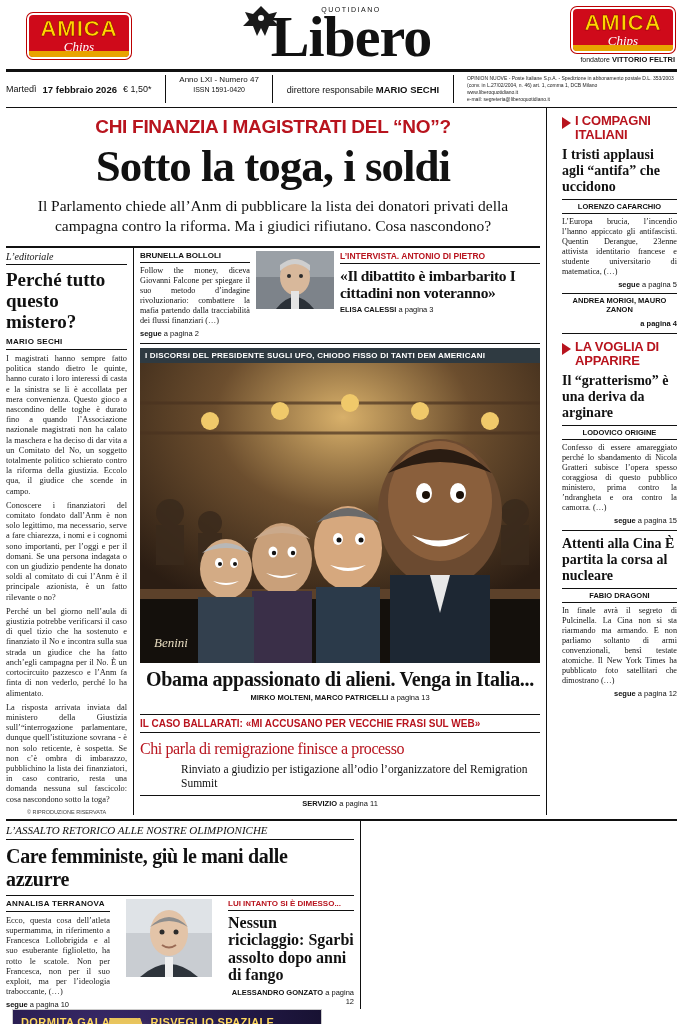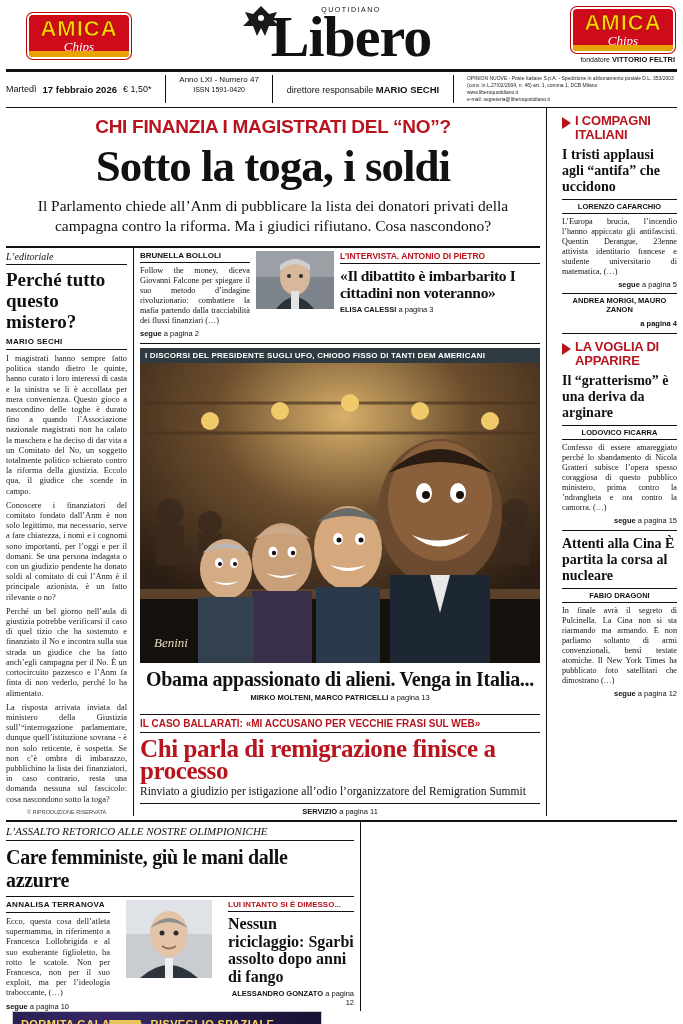--- a/index.html
+++ b/index.html
@@ -155,24 +155,24 @@
   }
   .cartoon-credit { font-family:"Liberation Sans", sans-serif; font-size:7.5px; font-weight:bold; text-align:center; padding-bottom:4px; }
   .cartoon-credit span { font-weight:normal; }
 
   .ballarati-kicker {
     font-family:"Liberation Sans", sans-serif; font-weight:bold; font-size:10px;
     color:#b8141e; border-top:1px solid #111; border-bottom:1px solid #111;
     padding:3px 0; margin-top:8px;
   }
   .ballarati-title {
-    font-family:"Liberation Serif", serif; font-weight:bold; font-size:25px;
+    font-family:"Liberation Serif", serif; font-weight:normal; font-size:16px;
     color:#b8141e; line-height:22px; padding:5px 0 2px 0; letter-spacing:-0.4px;
   }
-  .ballarati-sub { font-family:"Liberation Serif", serif; font-size:11.5px; line-height:14px; padding-bottom:5px; }
+  .ballarati-sub { font-family:"Liberation Serif", serif; font-size:11.5px; line-height:14px; padding-bottom:5px;margin-left:41px; }
   .servizio { font-family:"Liberation Sans", sans-serif; font-size:7.5px; font-weight:bold; text-align:center; border-top:1px solid #111; padding-top:3px; }
   .servizio span { font-weight:normal; }
 
   
   .rail-head {
     display:flex; align-items:flex-start; gap:4px; margin-top:6px;
   }
   .rail-arrow { width:0;height:0;border-top:6px solid transparent;border-bottom:6px solid transparent;border-left:9px solid #b8141e; margin-top:3px; flex:none; }
   .rail-title {
     font-family:"Liberation Sans", sans-serif; font-weight:bold; font-size:13px;
@@ -506,21 +506,21 @@
       </div>
 
       <div class="rail-sep"></div>
 
       <div>
         <div class="rail-head">
           <div class="rail-arrow"></div>
           <div class="rail-title">LA VOGLIA DI APPARIRE</div>
         </div>
         <div class="rail-deck">Il “gratterismo” è una deriva da arginare</div>
-        <div class="rail-byline">LODOVICO FICARRA</div>
+        <div class="rail-byline">LODOVICO ORIGINE</div>
         <div class="rail-text">Confesso di essere amareggiato perché lo sbandamento di Nicola Gratteri subisce l’opera spesso coraggiosa di questo pubblico ministero, prima contro la ’ndrangheta e ora contro la camorra. (…)</div>
         <div class="rail-segue">
           <span style="font-weight:bold">segue</span>
           <span>a pagina 15</span>
         </div>
       </div>
 
       <div class="rail-sep"></div>
 
       <div>

